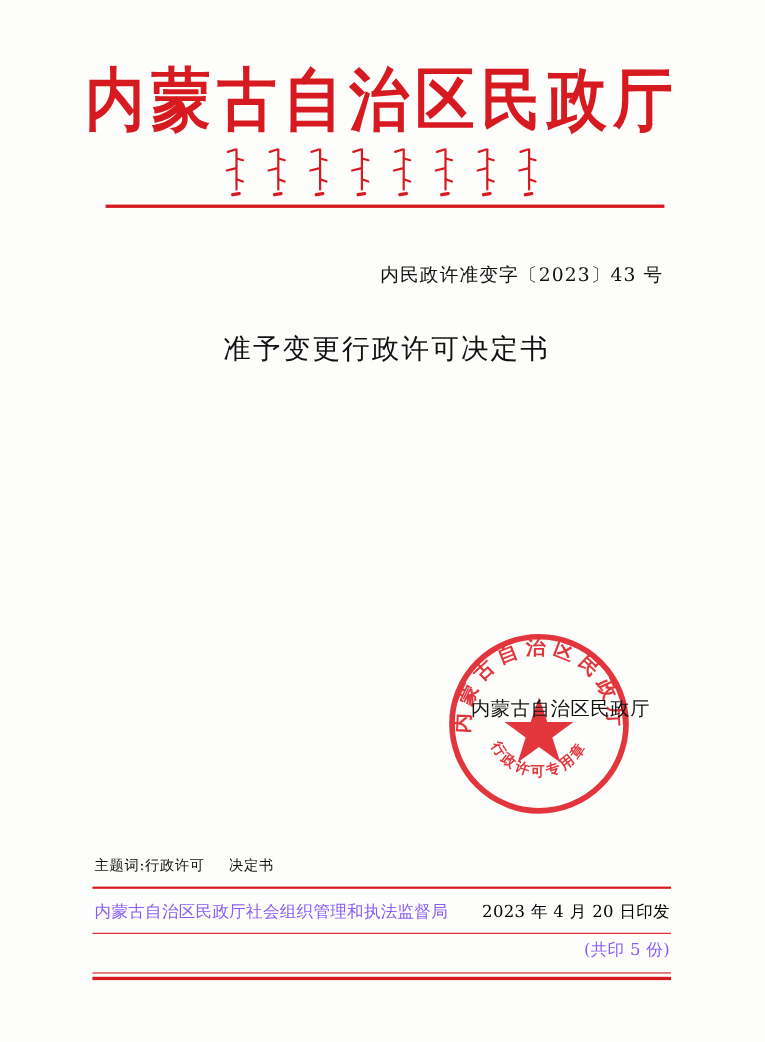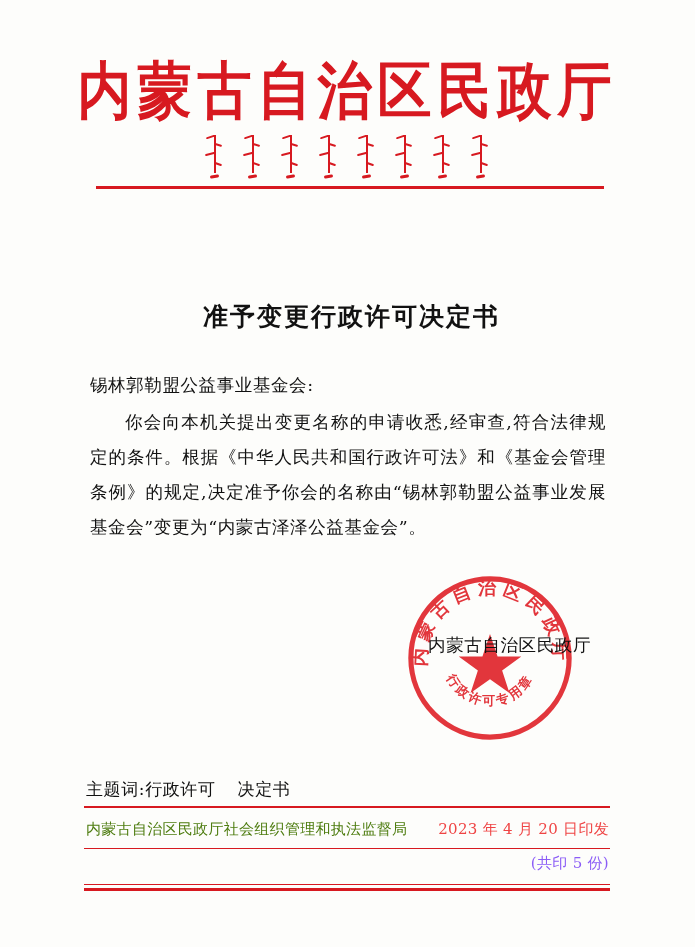--- a/index.html
+++ b/index.html
@@ -104,21 +104,21 @@
   }
 
   
   .doc-title {
     position: absolute;
     top: 300px;
     left: 0;
     right: 12px;
     text-align: center;
     font-size: 25px;
-    font-weight: 700;
+    font-weight: 400;
     letter-spacing: 2px;
     color: #111;
     padding-left: 20px;
   }
 
   
   .body-block {
     position: absolute;
     top: 368px;
     left: 90px;
@@ -191,41 +191,41 @@
     top: 888px;
     left: 84px;
     width: 526px;
     height: 2.5px;
     background: #d71920;
   }
   .keywords {
     position: absolute;
     top: 778px;
     left: 86px;
-    font-size: 17px;
+    font-size: 13px;
     letter-spacing: 0.6px;
     color: #111;
   }
   .keywords .kw-gap { display: inline-block; width: 22px; }
 
   .issuer {
     position: absolute;
     top: 820px;
     left: 86px;
     font-size: 15px;
     letter-spacing: 0.3px;
-    color: #4d7c0f;
+    color: #8b5cf6;
   }
   .issue-date {
     position: absolute;
     top: 820px;
     right: 86px;
     font-size: 15px;
     letter-spacing: 0.3px;
-    color: #ef4444;
+    color: #000000;
     margin-left: 40px;
   }
   .print-count {
     position: absolute;
     top: 854px;
     right: 86px;
     font-size: 15px;
     letter-spacing: 0.3px;
     color: #8b5cf6;
   }
@@ -299,27 +299,24 @@
           <span class="t1"></span>
           <span class="t2"></span>
           <span class="t3"></span>
           <span class="t4"></span>
           <span class="dot"></span>
         </div>
     </div>
   </div>
   <div class="lh-rule"></div>
 
+  <div class="doc-number">内民政许准变字〔2023〕43 号</div>
 
   <div class="doc-title">准予变更行政许可决定书</div>
 
-  <div class="body-block">
-    <p class="salutation">锡林郭勒盟公益事业基金会:</p>
-    <p class="para">你会向本机关提出变更名称的申请收悉,经审查,符合法律规定的条件。根据《中华人民共和国行政许可法》和《基金会管理条例》的规定,决定准予你会的名称由“锡林郭勒盟公益事业发展基金会”变更为“内蒙古泽泽公益基金会”。</p>
-  </div>
 
   <div class="seal">
     <svg viewBox="0 0 200 200" width="172" height="172" xmlns="http://www.w3.org/2000/svg">
       <defs>
         <path id="sealArcTop" d="M 26,100 A 74,74 0 0 1 174,100" fill="none"></path>
         <path id="sealArcBottom" d="M 45,100 A 55,55 0 0 0 155,100" fill="none"></path>
       </defs>
       <circle cx="100" cy="100" r="92" fill="none" stroke="#e0262c" stroke-width="6"></circle>
       <text font-size="21" font-weight="bold" fill="#e0262c" letter-spacing="7" font-family="DejaVu Serif, Liberation Serif, serif">
         <textPath href="#sealArcTop" startOffset="50%" text-anchor="middle">内蒙古自治区民政厅</textPath>

